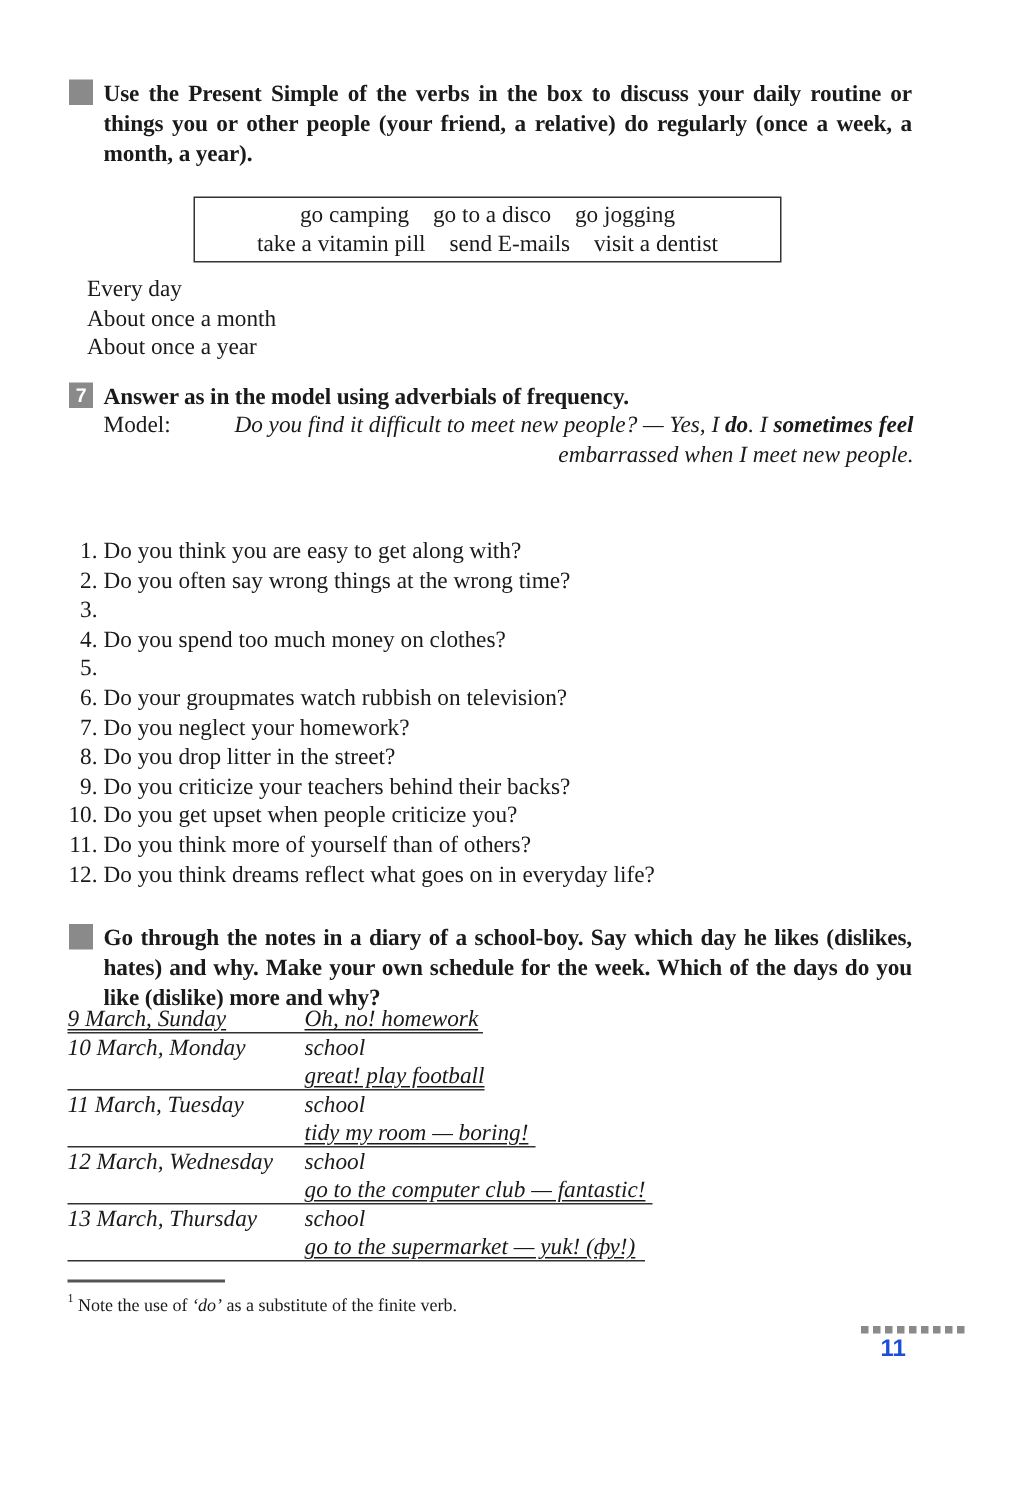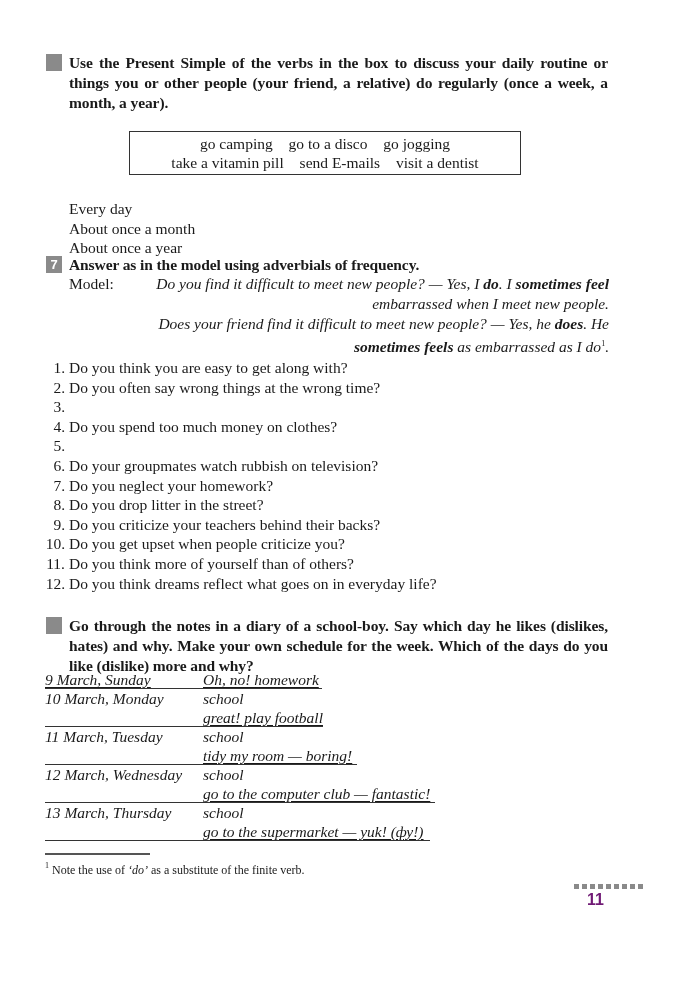--- a/index.html
+++ b/index.html
@@ -44,24 +44,23 @@
       border: 1.3px solid #333;
       text-align: center;
       font-size: 15.5px;
       line-height: 19px;
       padding-top: 2px;
     }
     #verb-box .row span { margin: 0 6px; }
 
     .plain-lines {
       position: absolute;
-      left: 69px;
+      left: 58px;
       font-size: 15.5px;
       line-height: 19.5px;
-      margin-top: 16px;
     }
 
     #model {
       position: absolute;
       left: 69px; top: 274px;
       width: 540px;
       font-size: 15.5px;
       line-height: 20px;
       text-align: right;
     }
@@ -104,21 +103,21 @@
     #footnote i { font-style: italic; }
 
     #page-dots {
       position: absolute; left: 574px; top: 884px;
       display: flex; gap: 3px;
     }
     #page-dots span { width: 5px; height: 5px; background: #8a8a8a; display: block; }
     #page-number {
       position: absolute; left: 587px; top: 891px;
       font-family: "Liberation Sans", "DejaVu Sans", sans-serif;
-      font-size: 16px; font-weight: bold; color: #701a75;
+      font-size: 16px; font-weight: bold; color: #1d4ed8;
     }
   </style>
 </head>
 <body>
 
 <div class="ex-head hang" style="top:53px;">
   <span class="ex-num">6</span><span class="ex-body">Use the Present Simple of the verbs in the box to discuss your daily routine or things you or other people (your friend, a relative) do regularly (once a week, a month, a year).</span>
 </div>
 
 <div id="verb-box">
@@ -142,23 +141,20 @@
 
 <div class="ex-head" style="top:255px;">
   <span class="ex-num">7</span><span class="ex-body">Answer as in the model using adverbials of frequency.</span>
 </div>
 
 <div id="model">
   <span class="label">Model:</span>
   <div class="text">
     <span>Do you find it difficult to meet new people? — Yes, I </span><b>do</b><span>. I </span><b>sometimes feel</b><span> embarrassed when I meet new people.</span>
   </div>
-  <div class="text">
-    <span>Does your friend find it difficult to meet new people? — Yes, he </span><b>does</b><span>. He </span><b>sometimes feels</b><span> as embarrassed as I do</span><sup>1</sup><span>.</span>
-  </div>
 </div>
 
 <ol id="questions">
   <li>
       <span class="qn">1.</span>
       <span>Do you think you are easy to get along with?</span>
     </li>
   <li>
       <span class="qn">2.</span>
       <span>Do you often say wrong things at the wrong time?</span>

